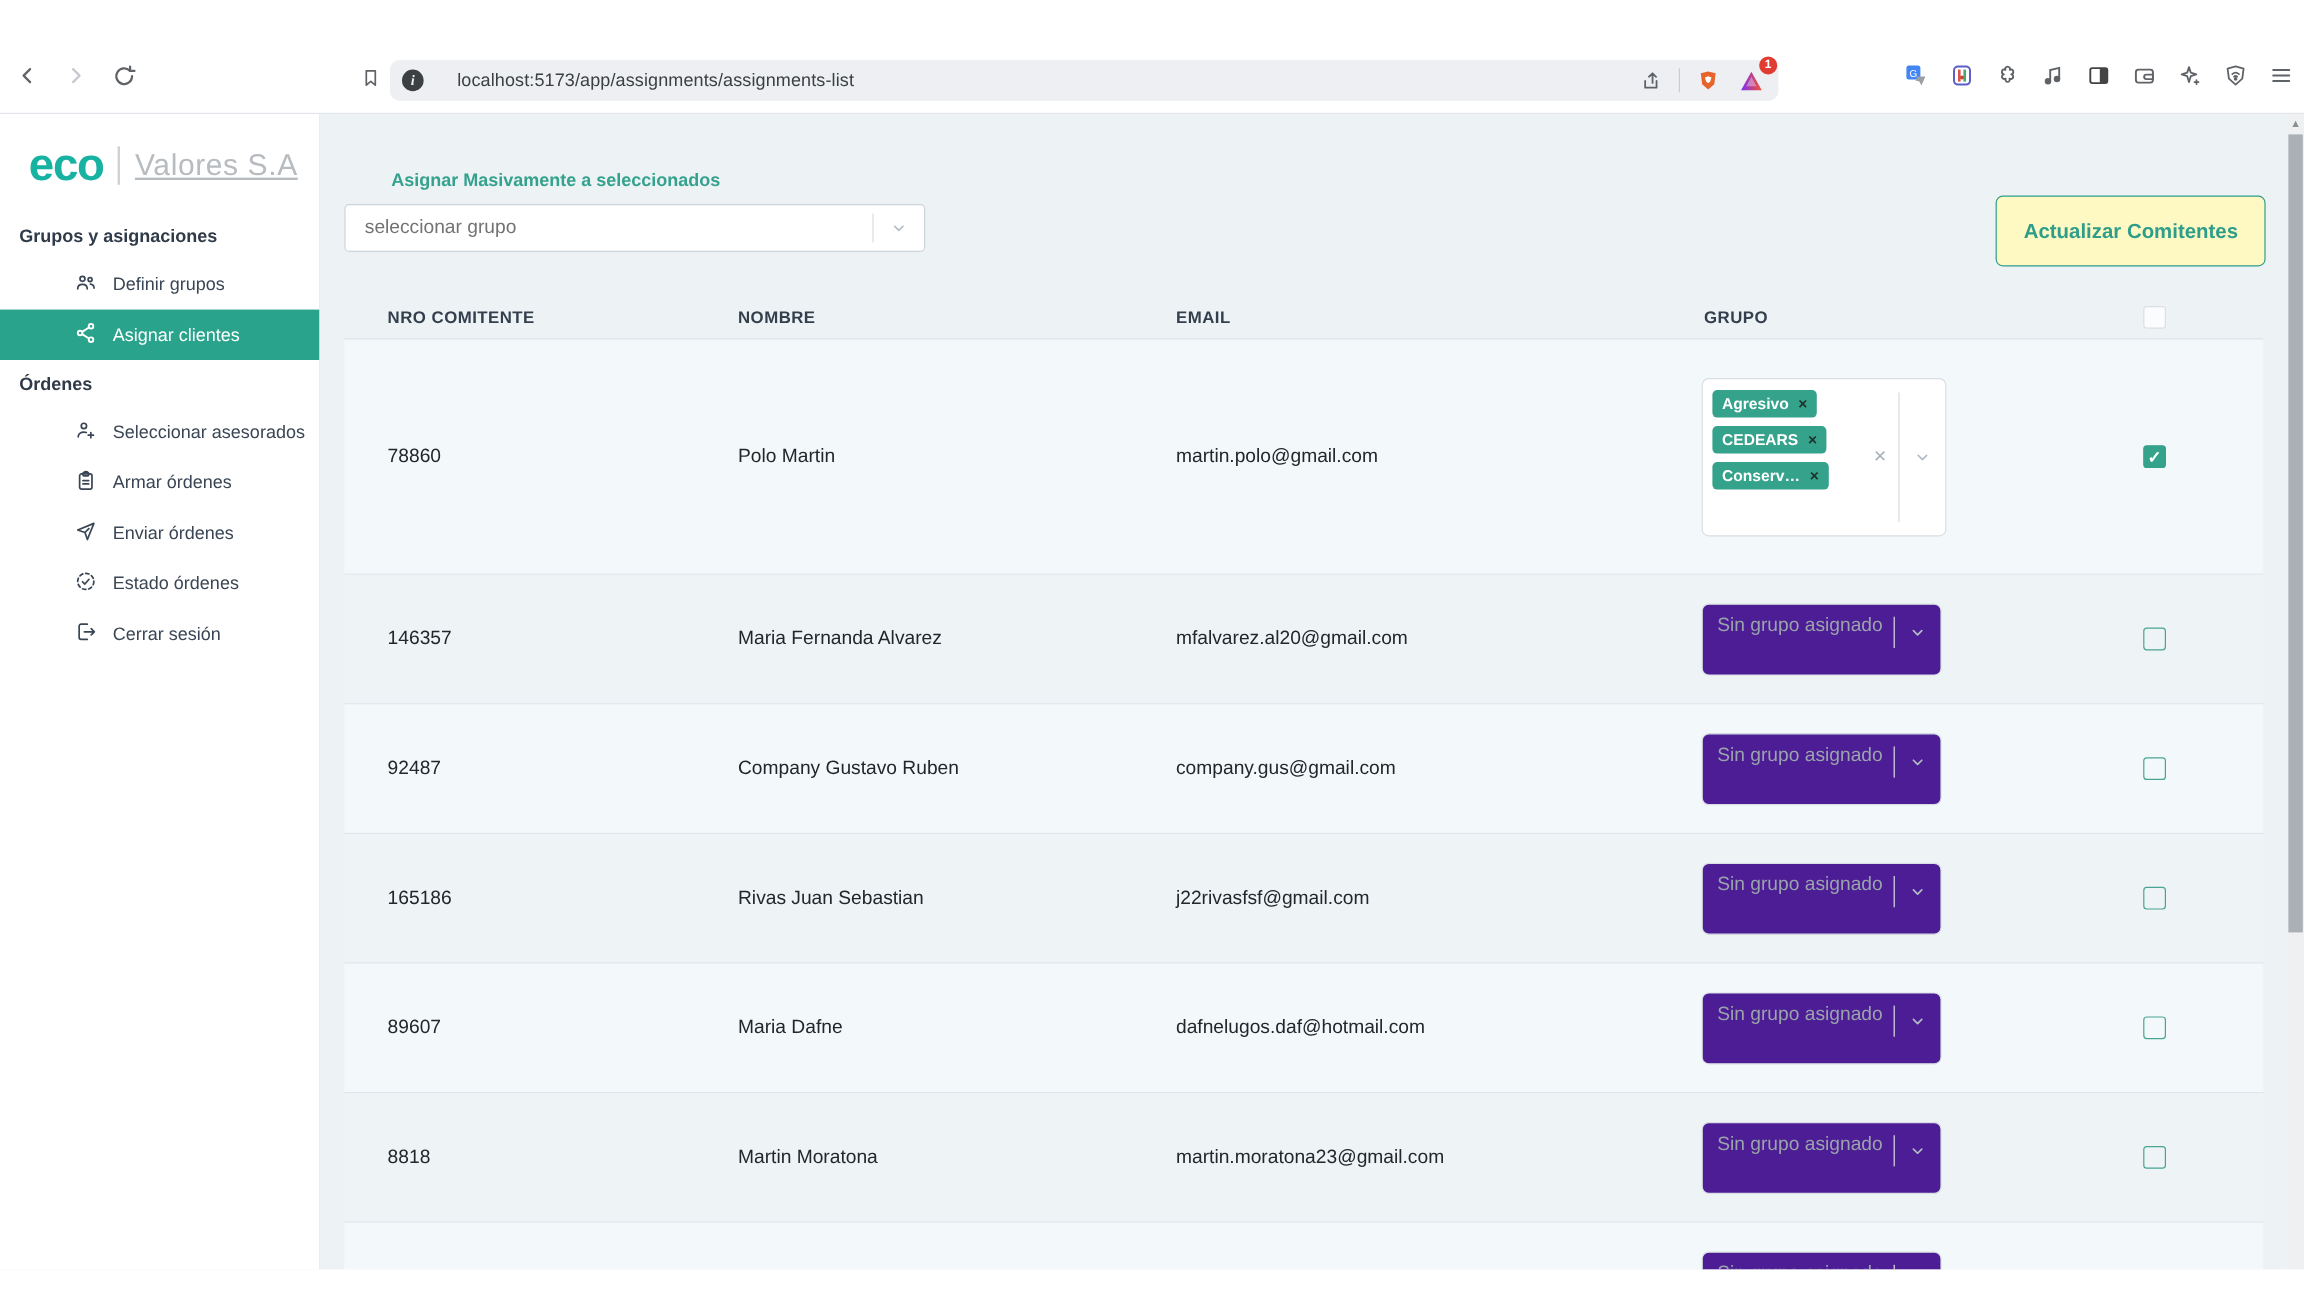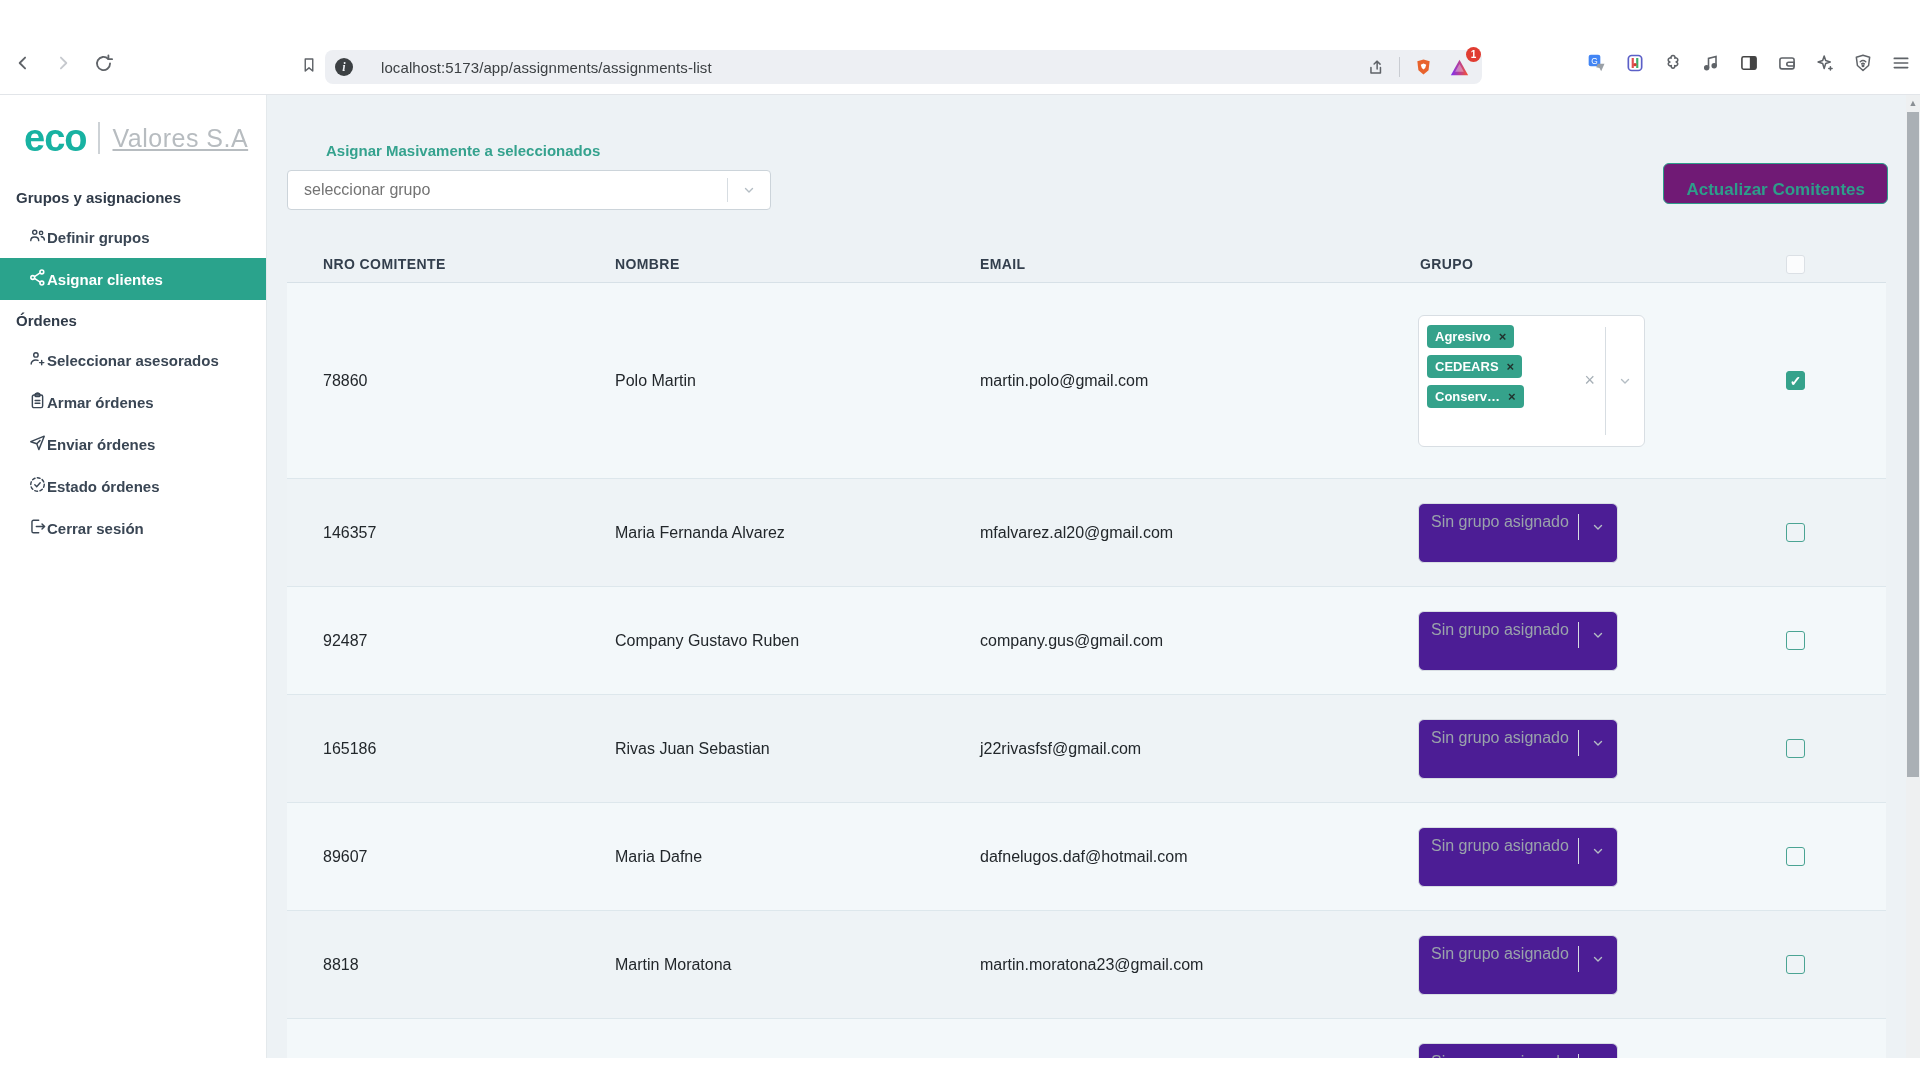--- a/index.html
+++ b/index.html
@@ -39,55 +39,55 @@
                   color:#8a8f94; font-size:9px; }
   .scroll-thumb { position:absolute; top:17px; left:1px; width:12px; height:665px; background:#aab0b5; }
 
   
   .sidebar { width:267px; min-width:267px; background:#fff; border-right:1px solid #e4e9ec; }
   .logo-row { padding:26px 16px 22px 24px; display:flex; align-items:center; gap:12px; }
   .logo-eco { font-size:38px; font-weight:bold; color:#18b2a2; letter-spacing:-1px; line-height:.9; }
   .logo-div { width:2px; height:32px; background:#cdd2d6; }
   .logo-sec { font-size:25px; color:#b7bcc0; font-weight:400; letter-spacing:.5px;text-decoration:underline; }
   .section-title { padding:12px 16px 10px 16px; font-size:15px; font-weight:700; color:#303b49; }
-  .nav-item { height:42px; display:flex; align-items:center; padding-left:28px;
-              font-size:15px; font-weight:700; color:#3a4654; cursor:pointer; }
+  .nav-item { height:42px; display:flex; align-items:center; gap:13px; padding-left:62px;
+              font-size:15px; font-weight:400; color:#3a4654; cursor:pointer; }
   .nav-item svg { flex:0 0 auto; }
   .nav-item.active { background:#2aa38c; color:#fff; }
 
   
   .main { flex:1; position:relative; padding:47px 20px 0 20px; }
   .bulk-label { font-size:15px; font-weight:700; color:#35a28e;margin-left:39px; }
   .group-select { margin-top:11px; width:484px; height:40px; background:#fff; border:1px solid #ccd4da;
                   border-radius:4px; display:flex; align-items:center; padding-left:16px; cursor:pointer; }
   .group-select .ph { font-size:16px; color:#737373; }
   .group-select .sel-right { margin-left:auto; display:flex; align-items:center; height:100%; }
   .sel-div { width:1px; height:24px; background:#d7dde2; }
   .sel-chev { width:42px; display:flex; align-items:center; justify-content:center; color:#b4bdc4; }
-  .update-btn { position:absolute; top:68px; right:18px; height:41px; padding:16px 22px; background:#701a75;
+  .update-btn { position:absolute; top:68px; right:18px; height:59px; padding:16px 22px; background:#fef9c3;
                 border:1px solid #2e9d8a; border-radius:6px; color:#2e9d8a; font-size:17px; font-weight:700;
                 cursor:pointer; font-family:"Liberation Sans", sans-serif; }
 
   
   .table { margin-top:36px; width:1599px; }
   .thead, .trow { display:grid; grid-template-columns:300px 365px 440px 370px 1fr; }
   .thead { height:37px; border-bottom:1px solid #d7e1e7; align-items:center; }
   .th { font-size:14px; font-weight:700; color:#333f4d; letter-spacing:.4px; padding-left:28px; }
   .th:first-child { padding-left:36px; }
   .trow { border-bottom:1px solid #dde7ec; align-items:center; background:#f3f8fa; height:108px; }
   .trow.alt { background:#eef3f6; }
   .trow.tall { height:196px; }
   .td { font-size:16px; color:#22272b; padding-left:28px; }
   .td:first-child { padding-left:36px; }
 
   
   .row-select { margin-left:26px; width:200px; height:60px; background:#4c1d95; border:1px solid #d8dee3;
                 border-radius:6px; display:flex; align-items:stretch; padding:8px 0 20px 12px; cursor:pointer; }
   .row-select .ph2 { flex:1; font-size:16px; color:#9aa3ab; line-height:1.25; }
-  .multi-select { margin-left:26px; width:227px; min-height:132px; background:#fff; border:1px solid #d8dee3;
+  .multi-select { margin-left:26px; width:204px; min-height:132px; background:#fff; border:1px solid #d8dee3;
                   border-radius:6px; display:flex; align-items:stretch; padding:9px 0 9px 8px; cursor:pointer; }
   .tags { flex:1; display:flex; flex-direction:column; gap:7px; align-items:flex-start; }
   .tag { background:#35a28b; color:#fff; font-size:13px; font-weight:700; border-radius:4px;
          padding:4px 8px; display:flex; align-items:center; gap:8px; white-space:nowrap; }
   .tag .tag-x { color:#21322d; font-weight:700; font-size:13px; cursor:pointer; }
   .ms-clear { align-self:center; color:#a7b0b7; font-size:18px; padding:0 10px; cursor:pointer; }
   .ms-div { width:1px; background:#d7dde2; margin:2px 0; }
   .ms-chev { width:38px; display:flex; align-items:center; justify-content:center; color:#b4bdc4; }
 
   

